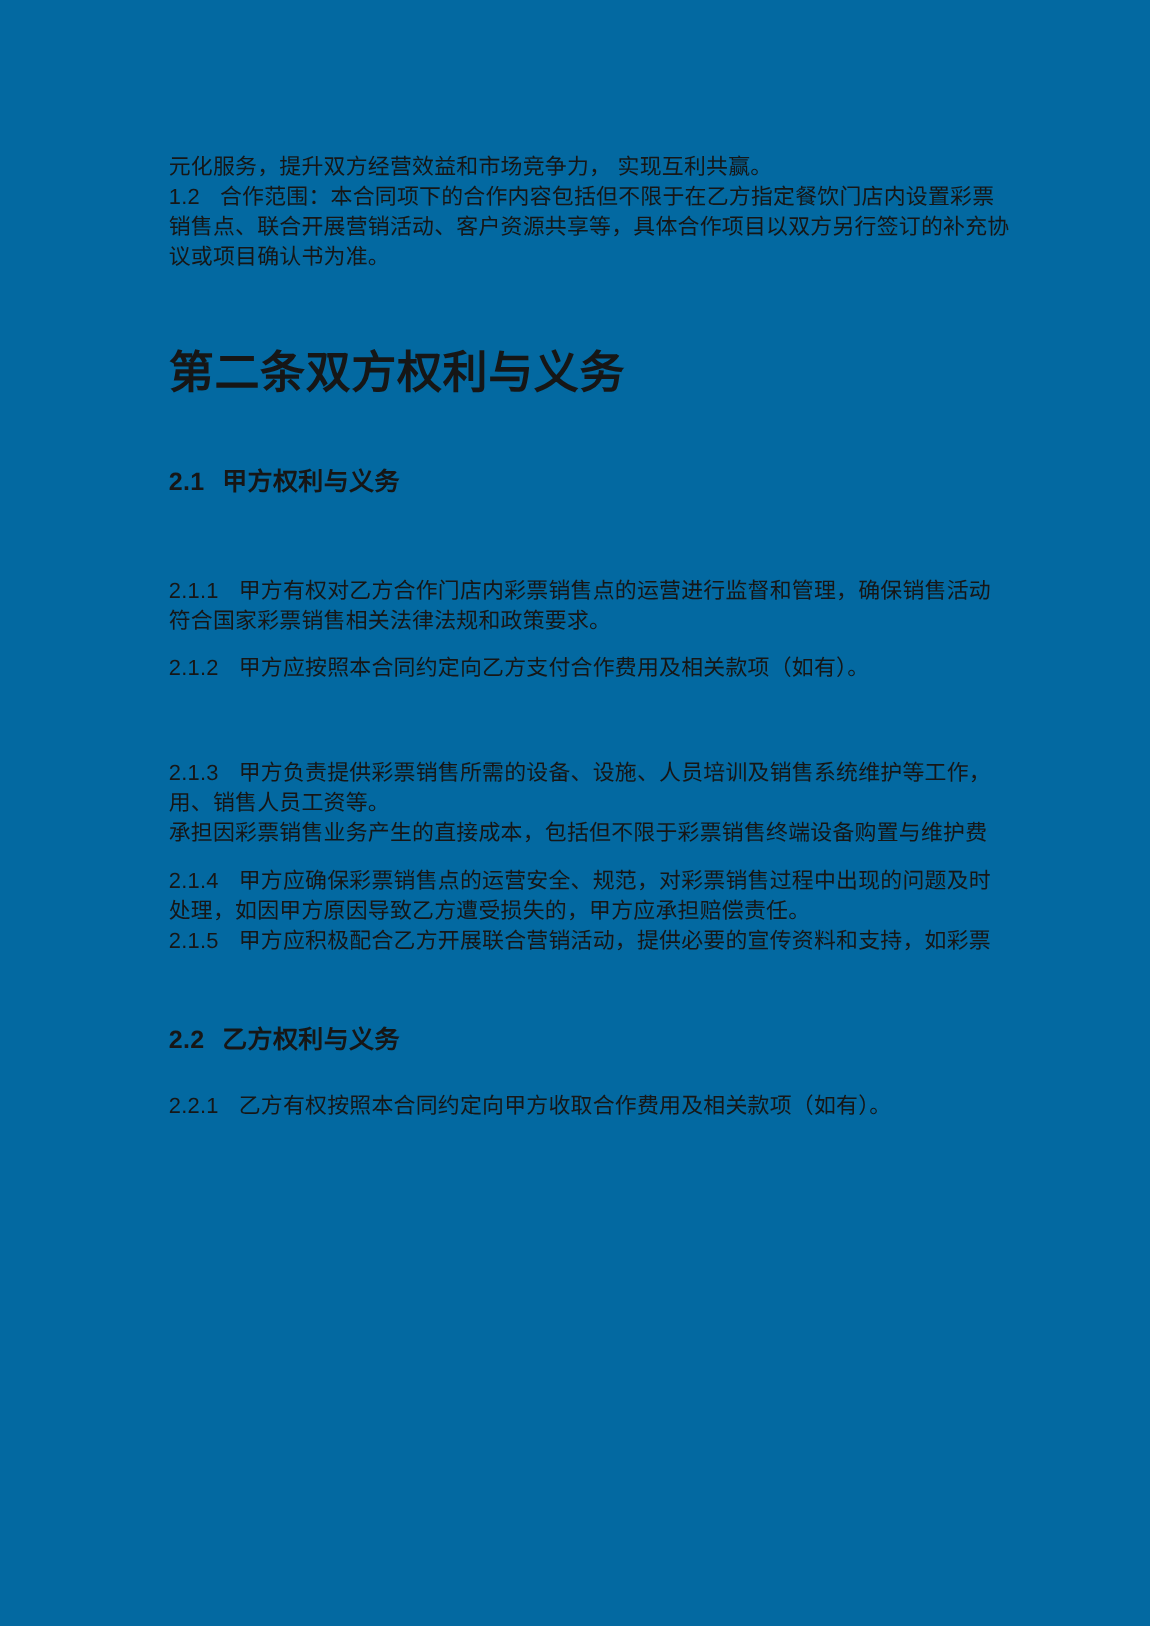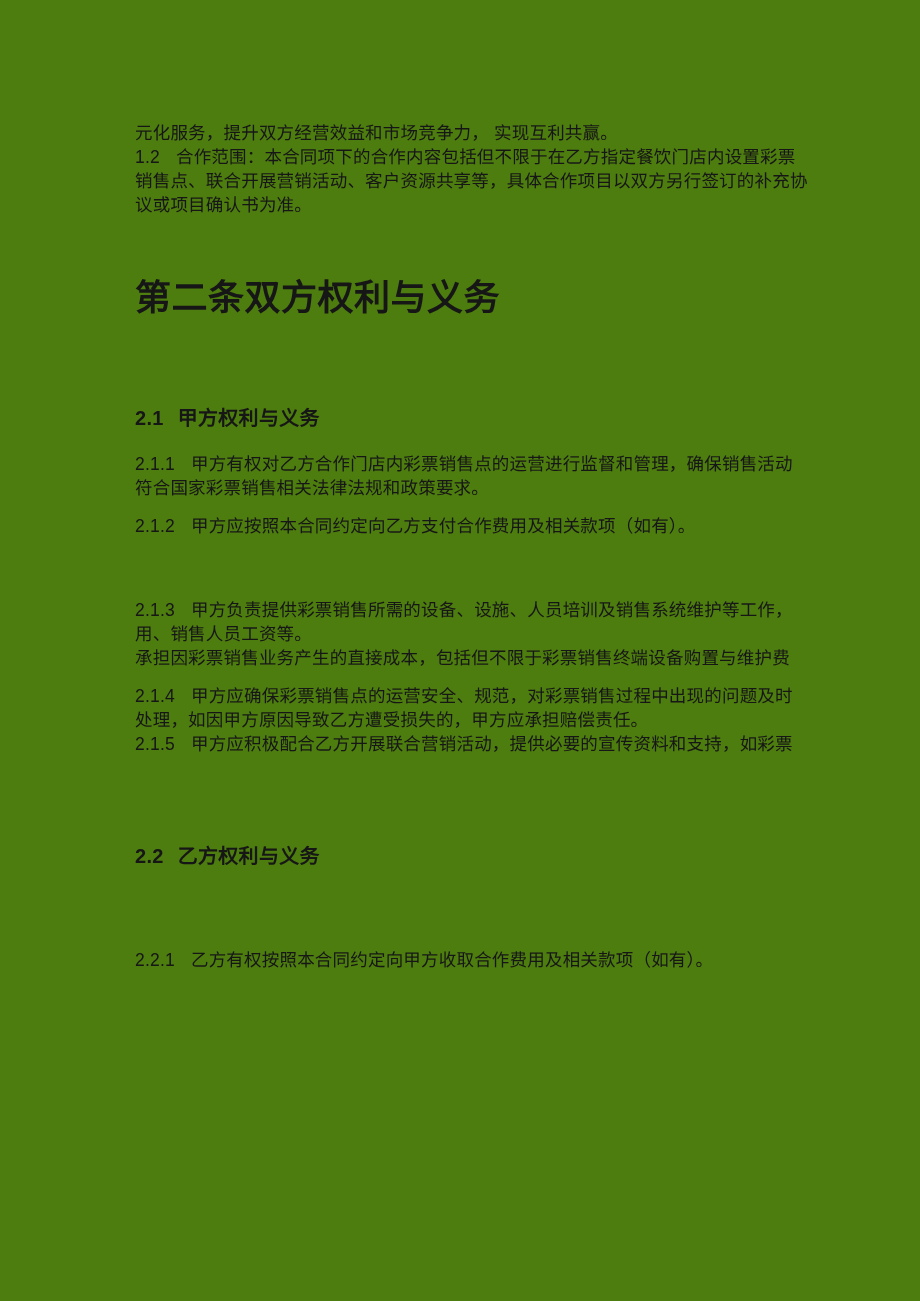--- a/index.html
+++ b/index.html
@@ -1,20 +1,20 @@
 <!DOCTYPE html>
 <html lang="zh-CN"><head>
 <meta charset="utf-8">
 <style>
   html,body{margin:0;padding:0;background:#ffffff;}
   .page{
     position:relative;
     width:920px;
     height:1301px;
-    background:#4d7c0f;
+    background:#0369a1;
     overflow:hidden;
     font-family:"Liberation Sans","DejaVu Sans",sans-serif;
     color:#161616;
   }
   .content{
     box-sizing:border-box;
     padding:121px 60px 0 135px;
   }
   .line{
     font-size:17.5px;
@@ -35,25 +35,25 @@
     font-size:20px;
     line-height:28px;
     height:28px;
     font-weight:bold;
     white-space:nowrap;
     letter-spacing:0.3px;
   }
   
   .gap-s{}
   .gap-m{margin-top:14px}
-  .gap-l{margin-top:20px}
-  .gap-h{margin-top:78px}
+  .gap-l{margin-top:60px}
+  .gap-h{margin-top:26px}
   .gap-xl{margin-top:60px}
   .gap-h1{margin-top:61px}
-  .gap-h2{margin-top:86px}
+  .gap-h2{margin-top:54px}
   .num{margin-right:16px}
   .h2 .num{margin-right:14px}
 </style>
 </head>
 <body>
 
 <div class="page">
   <div class="content" id="doc-content">
       <div class="line">元化服务，提升双方经营效益和市场竞争力， 实现互利共赢。</div>
       <div class="line gap-s"><span class="num">1.2</span><span>合作范围：本合同项下的合作内容包括但不限于在乙方指定餐饮门店内设置彩票</span></div>

